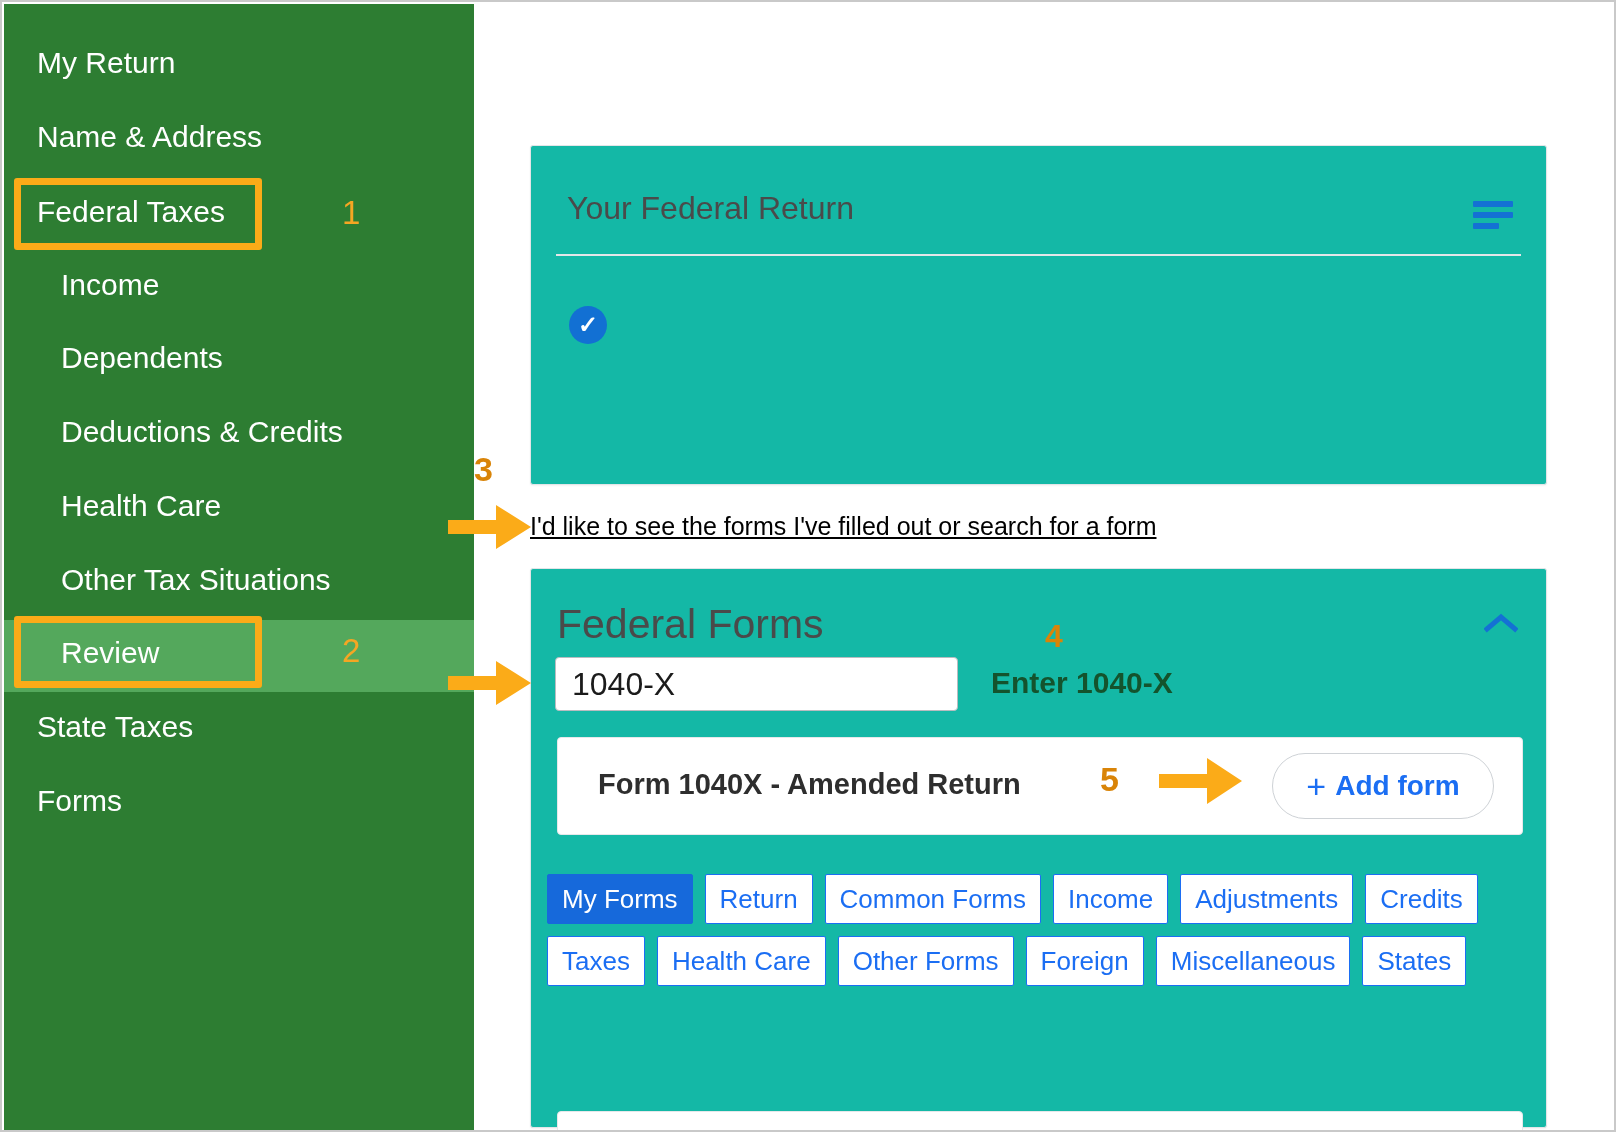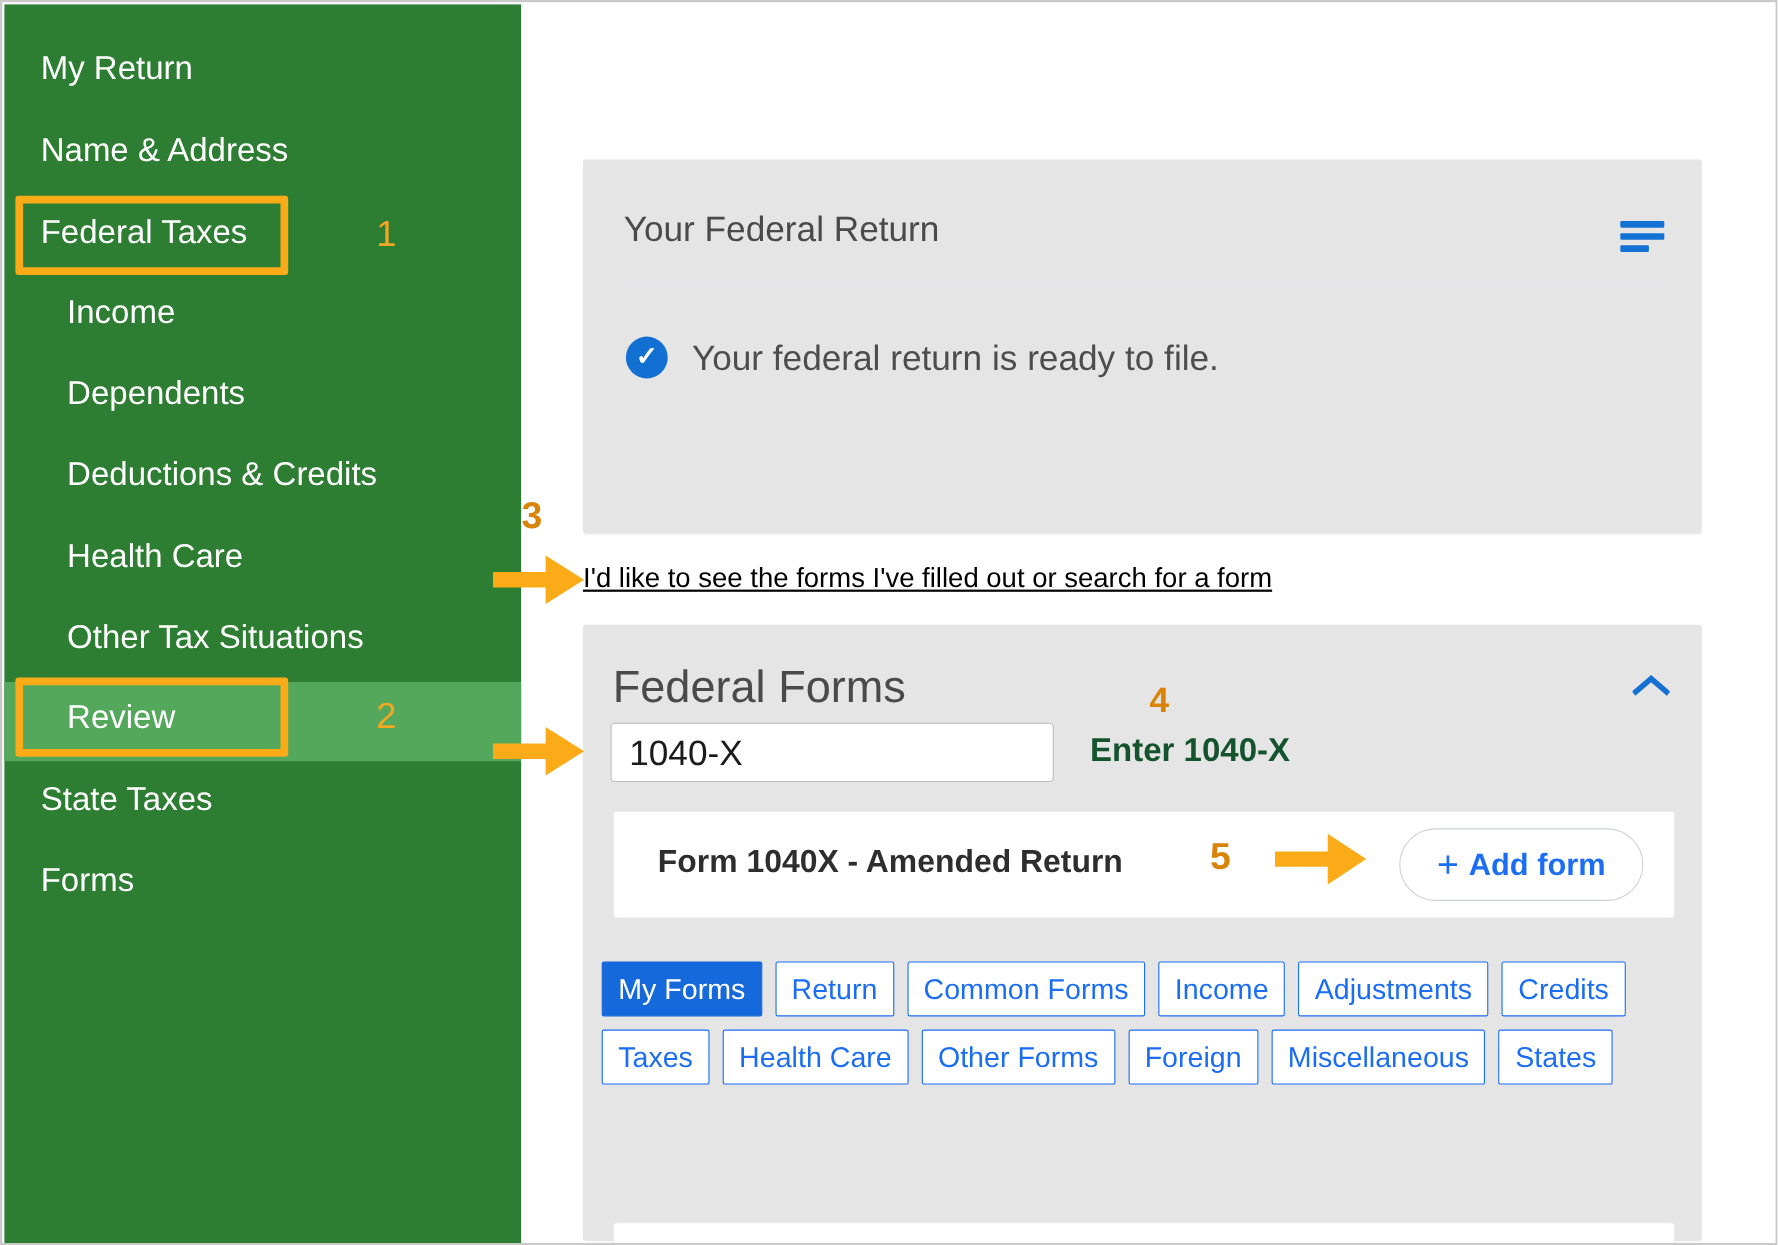--- a/index.html
+++ b/index.html
@@ -63,21 +63,21 @@
   #page-title {
     position: absolute;
     left: 56px; top: 32px;
     font-size: 44px;
     color: #444444;
     letter-spacing: -0.3px;
   }
 
   .card {
     position: absolute;
-    background: #e5e5e5;
+    background: #14b8a6;
     border: 1px solid #e3e5e8;
     border-radius: 3px;
     box-shadow: 0 1px 2px rgba(0,0,0,0.05);
   }
 
   
   #card-return { left: 56px; top: 141px; width: 1017px; height: 340px; }
   #card-return-title {
     position: absolute; left: 36px; top: 44px;
     font-size: 32px; color: #4a4a4a;
@@ -267,21 +267,20 @@
     <section class="card" id="card-return">
       <div id="card-return-title">Your Federal Return</div>
       <div id="hamburger-icon">
         <i></i>
           <i></i>
           <i></i>
       </div>
       <div id="card-return-rule"></div>
       <div id="ready-row">
         <span id="check-icon">✓</span>
-        <span id="ready-text">Your federal return is ready to file.</span>
       </div>
     </section>
 
     <a id="forms-link" href="#">I'd like to see the forms I've filled out or search for a form</a>
 
     <section class="card" id="card-forms">
       <div id="card-forms-title">Federal Forms</div>
 
       <svg id="chevron-up-icon" viewBox="0 0 34 20">
         <path d="M3 16 L17 4 L31 16" fill="none" stroke="#1471d4" stroke-width="5" stroke-linecap="square"></path>

